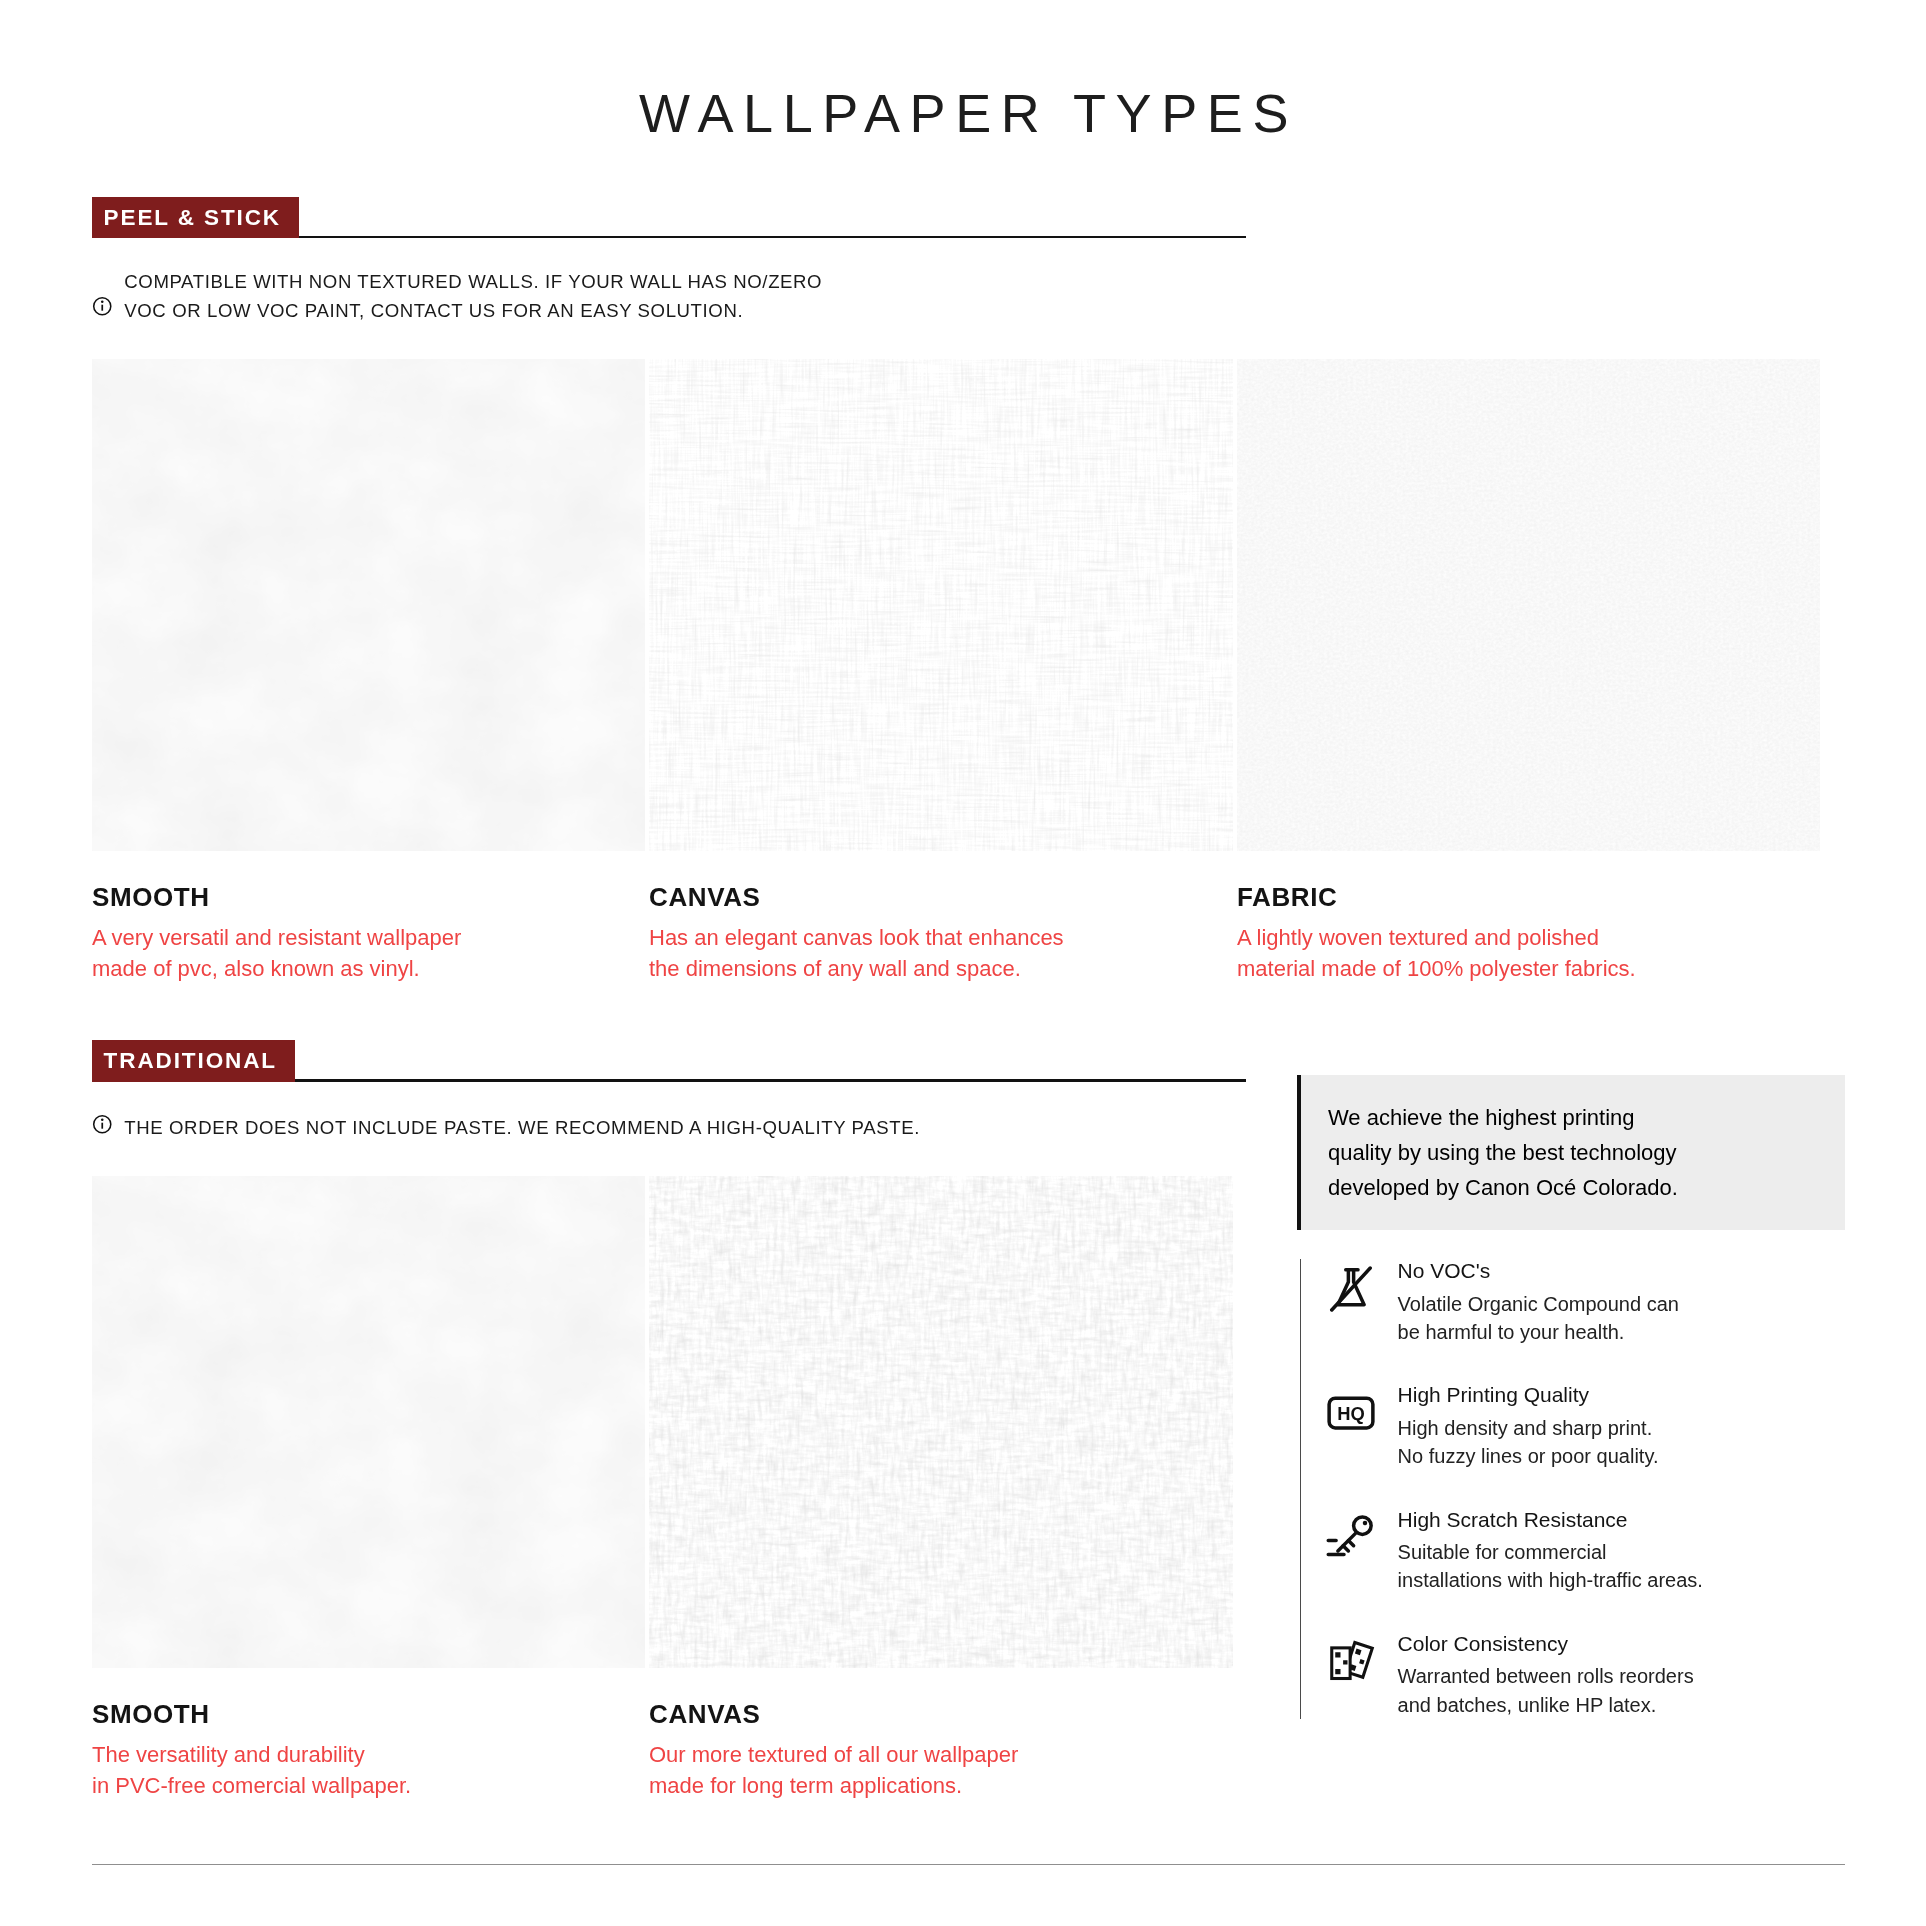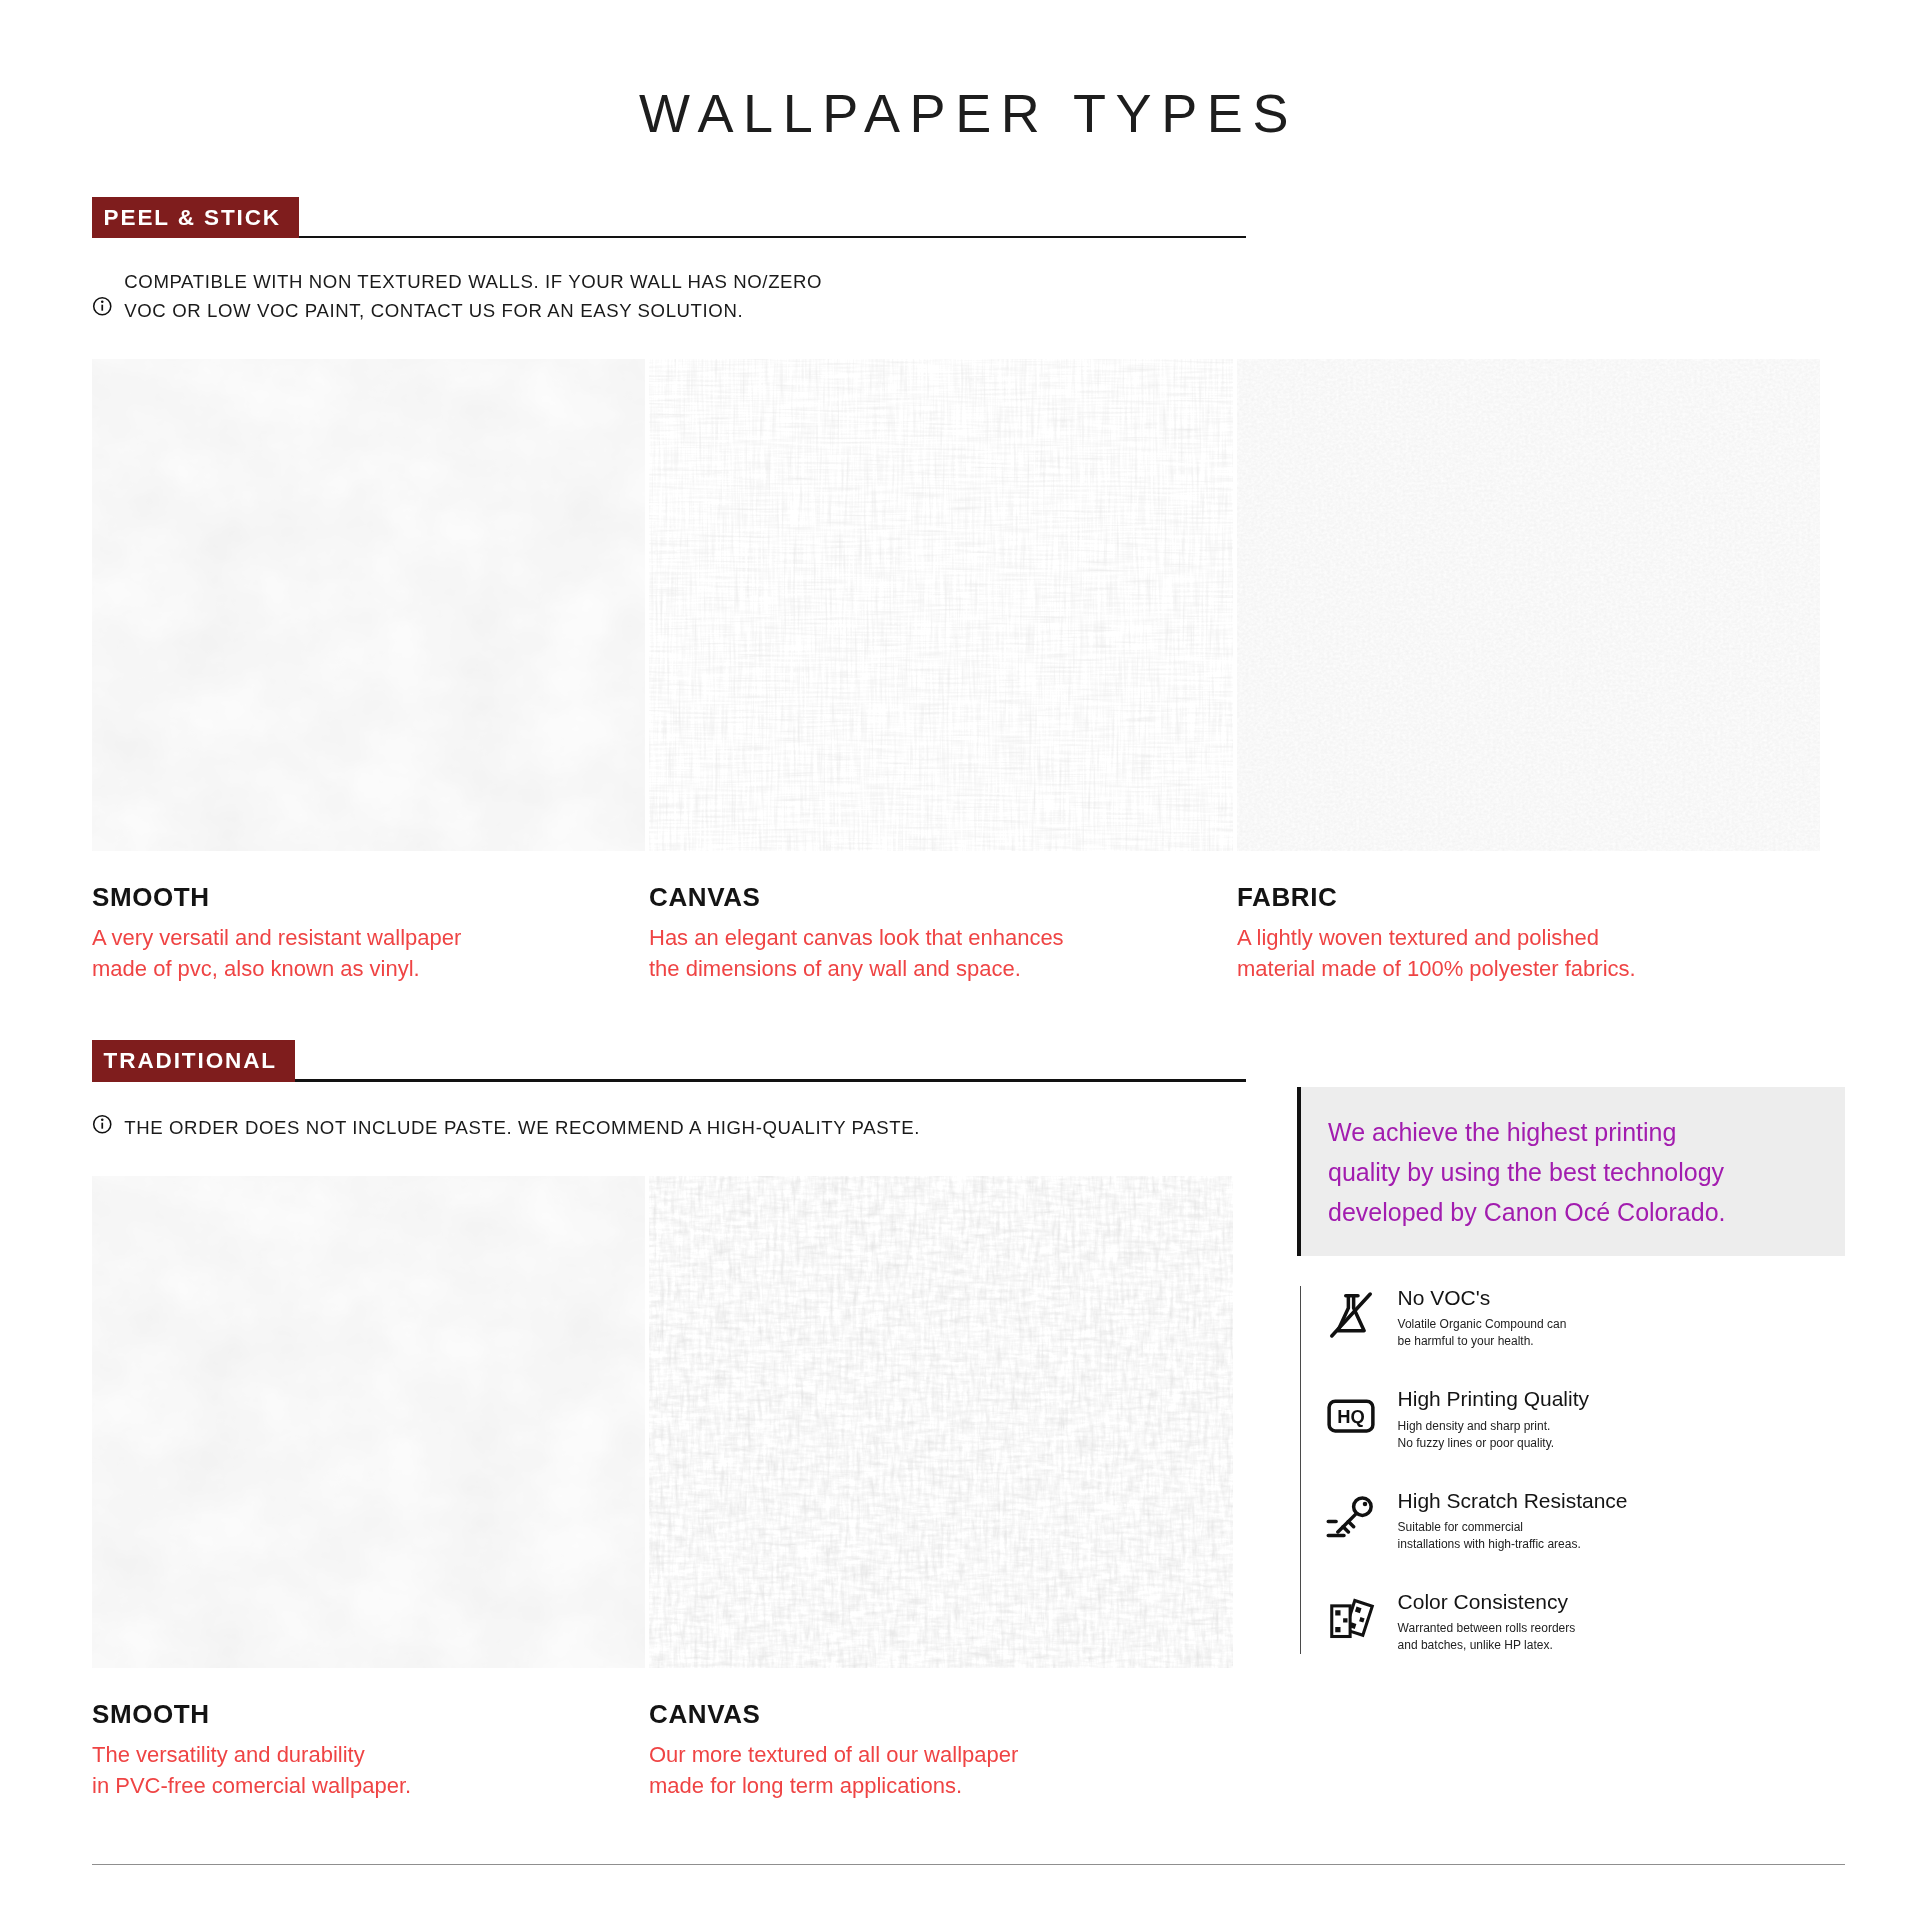--- a/index.html
+++ b/index.html
@@ -91,45 +91,44 @@
     grid-template-columns: 1154px 548px;
     gap: 51px;
     margin-top: 56px;
   }
   .lower .section-head { margin-top: 0; width: 100%; }
   .aside { padding-top: 35px; }
   .quality-box {
     background: #ededed;
     border-left: 4.5px solid #111111;
     padding: 24.4px 27px;
-    font-size: 25px;
+    font-size: 22px;
     line-height: 1.6;
-    color: #a21caf;
+    color: #000000;
     white-space: pre-line;
-    margin-top: 12px;
   }
   .features {
     margin-top: 29.5px;
     margin-left: 2.6px;
     border-left: 1.3px solid #4a4a4a;
     padding-left: 22px;
     display: flex;
     flex-direction: column;
     gap: 37px;
   }
   .feature { display: flex; gap: 19px; }
   .feature-icon { flex: 0 0 56px; width: 56px; padding-top: 1.3px; }
   .feature-title {
     font-size: 21px;
     font-weight: 400;
     color: #141414;
   }
   .feature-desc {
     margin-top: 6.4px;
-    font-size: 12px;
+    font-size: 20px;
     line-height: 1.42;
     color: #222222;
     white-space: pre-line;
   }
   .bottom-rule {
     margin-top: 62px;
     border-top: 1.3px solid #8f8f8f;
     height: 0;
   }
   .svg-defs { position: absolute; width: 0; height: 0; }

